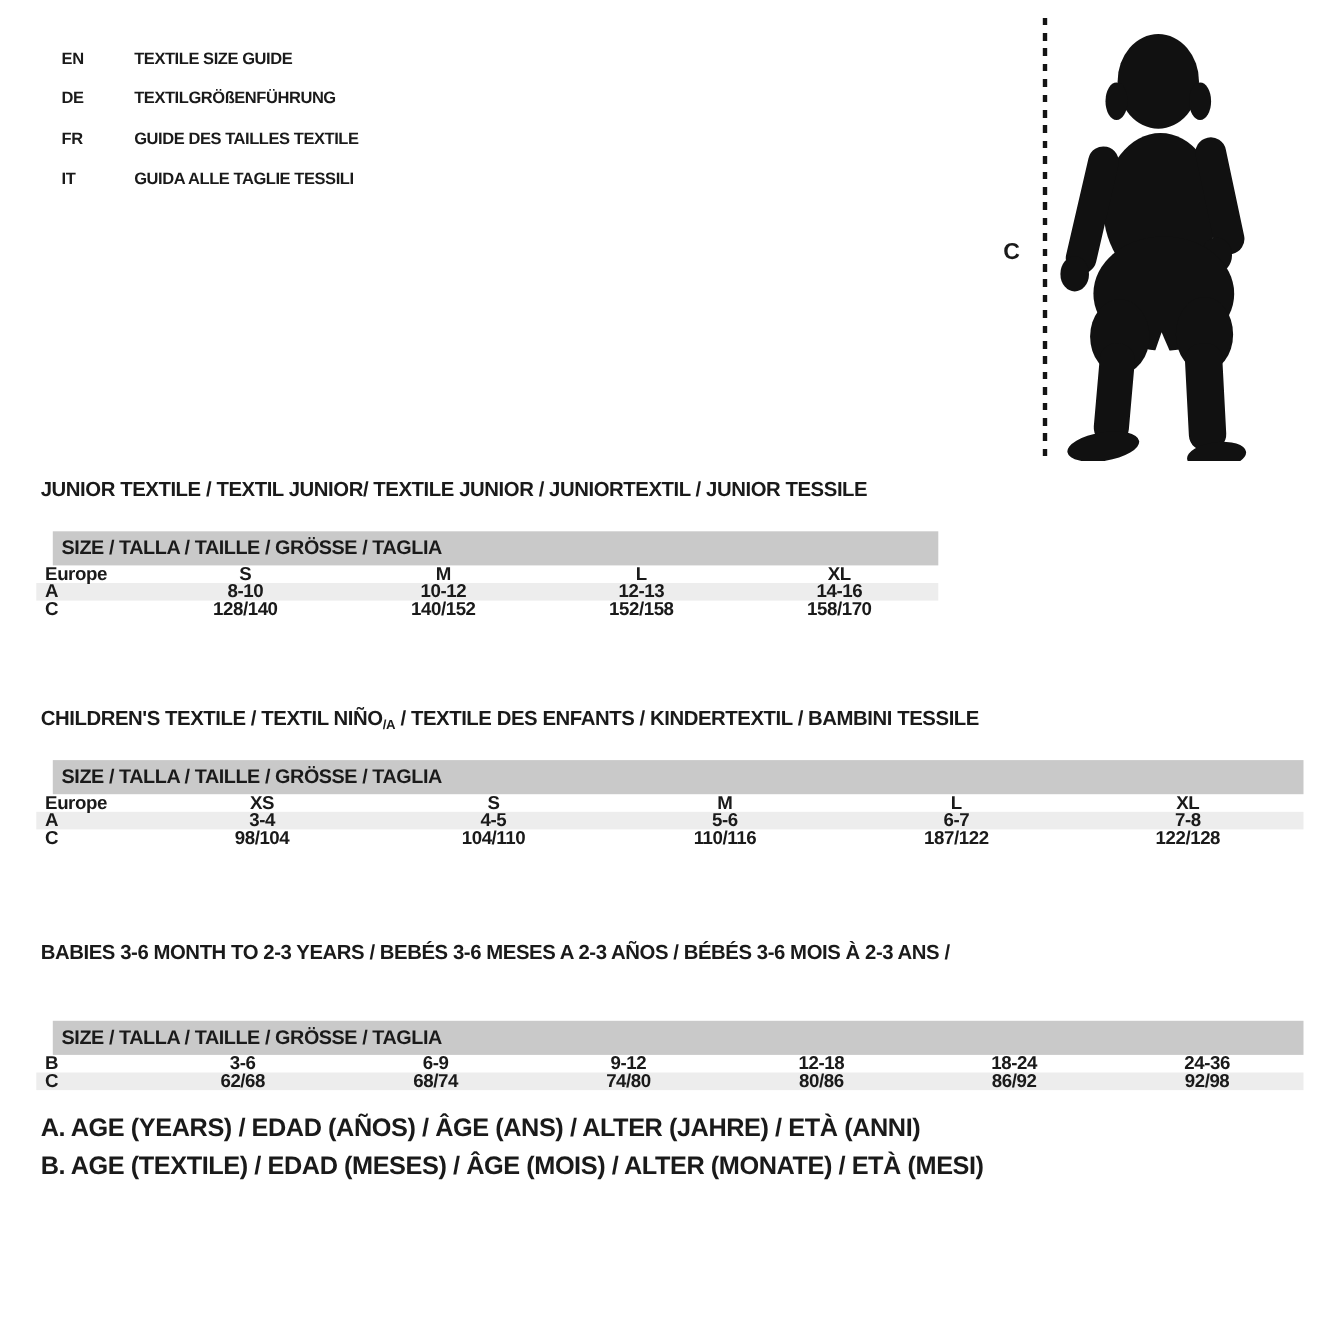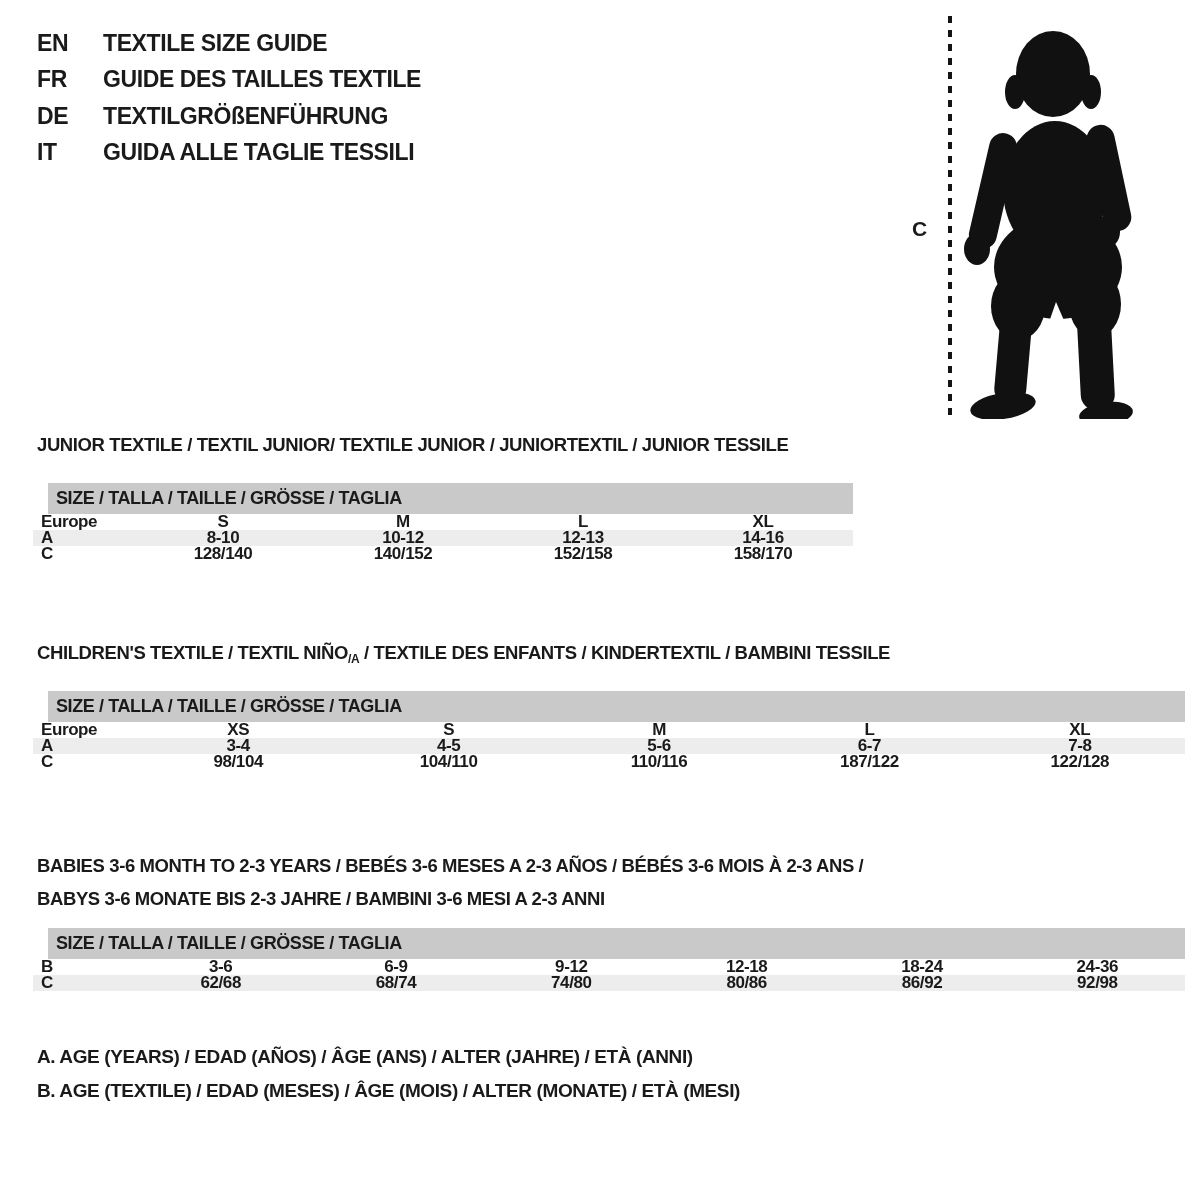--- a/index.html
+++ b/index.html
@@ -4,21 +4,21 @@
 <style>
   html,body { margin:0; padding:0; background:#fff; }
   .page {
     position:relative; width:1200px; height:1200px; background:#ffffff;
     color:#1a1a1a; font-family:"Liberation Sans","DejaVu Sans",sans-serif;
     font-weight:700; letter-spacing:-0.4px; overflow:hidden;
   }
 
   
   .lang-block { position:absolute; left:37px; top:25px; }
-  .lang-row { display:flex; height:36.5px; align-items:center; font-size:23px; }
+  .lang-row { display:flex; height:36.5px; align-items:flex-end; font-size:15px;margin-left:19px; }
   .lang-code { width:66px; flex:0 0 66px; }
   .lang-label { white-space:nowrap; }
 
   
   .measure-line {
     position:absolute; left:948px; top:16px; width:4px; height:402px;
     background:repeating-linear-gradient(to bottom, #141414 0 7px, transparent 7px 14px);
   }
   .figure-label { position:absolute; left:912px; top:217px; font-size:21px; }
   .baby-svg { position:absolute; left:963px; top:14px; width:175px; height:405px; }
@@ -39,40 +39,40 @@
   .size-bar {
     height:31px; background:#c9c9c9; display:flex; align-items:center;
     padding-left:8px; box-sizing:border-box; font-size:18px;margin-left:15px;
   }
   .t-row { display:flex; height:16px; align-items:center; font-size:17px; }
   .t-row.alt { background:#ededed; }
   .t-label { width:100px; flex:0 0 100px; padding-left:8px; box-sizing:border-box; }
   .t-cell { flex:1; text-align:center; }
 
   
-  .legend { position:absolute; left:37px; top:1040px; font-size:19px; line-height:34px; }
+  .legend { position:absolute; left:37px; top:1008px; font-size:23px; line-height:34px; }
   .legend-line { white-space:nowrap; }
 </style>
 </head>
 <body>
 
 <div class="page">
 
   <div class="lang-block">
     <div class="lang-row">
       <span class="lang-code">EN</span>
       <span class="lang-label">TEXTILE SIZE GUIDE</span>
     </div>
     <div class="lang-row">
+      <span class="lang-code">DE</span>
+      <span class="lang-label">TEXTILGRÖßENFÜHRUNG</span>
+    </div>
+    <div class="lang-row">
       <span class="lang-code">FR</span>
       <span class="lang-label">GUIDE DES TAILLES TEXTILE</span>
-    </div>
-    <div class="lang-row">
-      <span class="lang-code">DE</span>
-      <span class="lang-label">TEXTILGRÖßENFÜHRUNG</span>
     </div>
     <div class="lang-row">
       <span class="lang-code">IT</span>
       <span class="lang-label">GUIDA ALLE TAGLIE TESSILI</span>
     </div>
   </div>
 
   <div class="measure-line"></div>
   <div class="figure-label">C</div>
   <svg class="baby-svg" viewBox="0 0 175 405" aria-hidden="true">
@@ -146,21 +146,20 @@
       <span class="t-cell">98/104</span>
       <span class="t-cell">104/110</span>
       <span class="t-cell">110/116</span>
       <span class="t-cell">187/122</span>
       <span class="t-cell">122/128</span>
     </div>
   </div>
 
   <div class="section-heading heading-babies">
     <span class="line">BABIES 3-6 MONTH TO 2-3 YEARS / BEBÉS 3-6 MESES A 2-3 AÑOS / BÉBÉS 3-6 MOIS À 2-3 ANS /</span>
-    <span class="line">BABYS 3-6 MONATE BIS 2-3 JAHRE / BAMBINI 3-6 MESI A 2-3 ANNI</span>
   </div>
   <div class="sg-table table-babies">
     <div class="size-bar">SIZE / TALLA / TAILLE / GRÖSSE / TAGLIA</div>
     <div class="t-row">
       <span class="t-label">B</span>
       <span class="t-cell">3-6</span>
       <span class="t-cell">6-9</span>
       <span class="t-cell">9-12</span>
       <span class="t-cell">12-18</span>
       <span class="t-cell">18-24</span>

